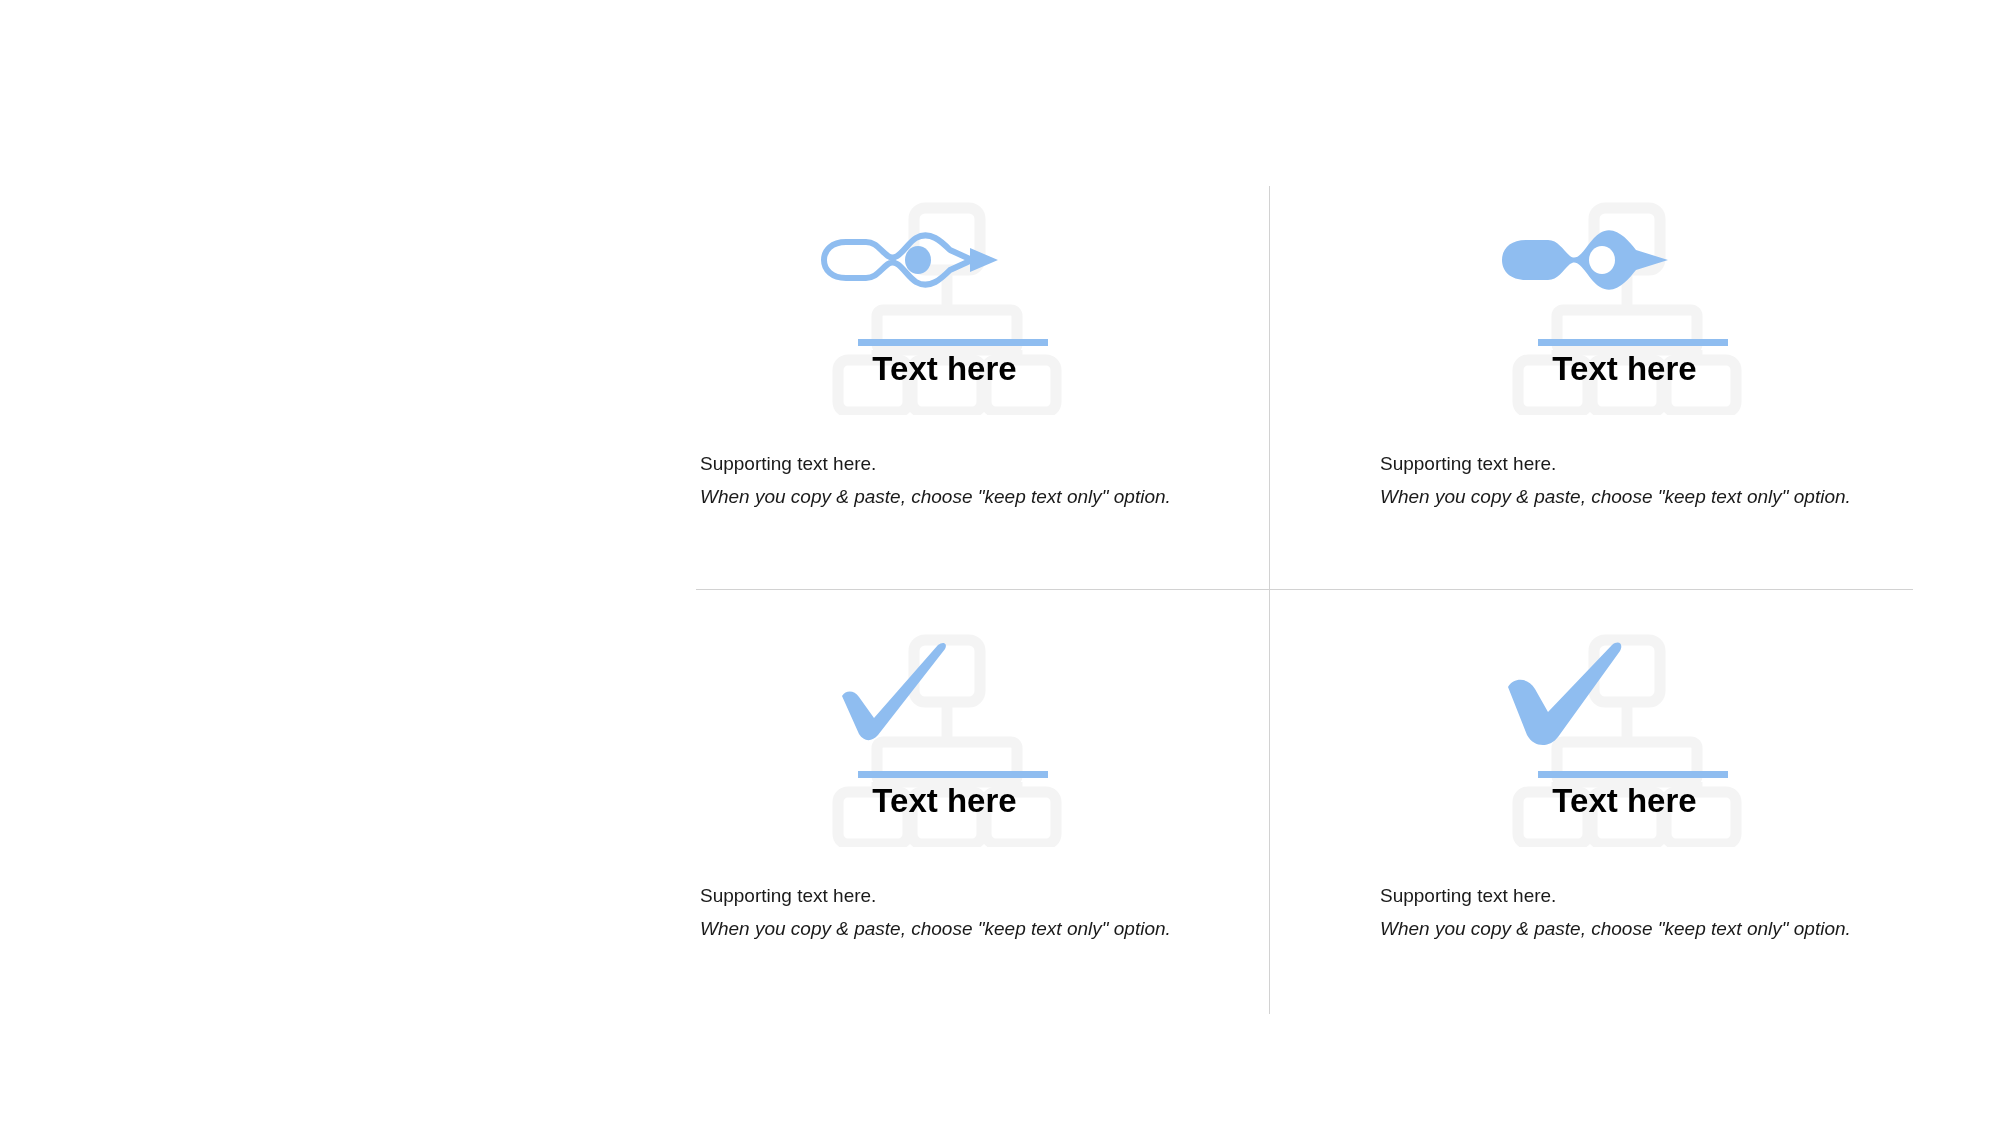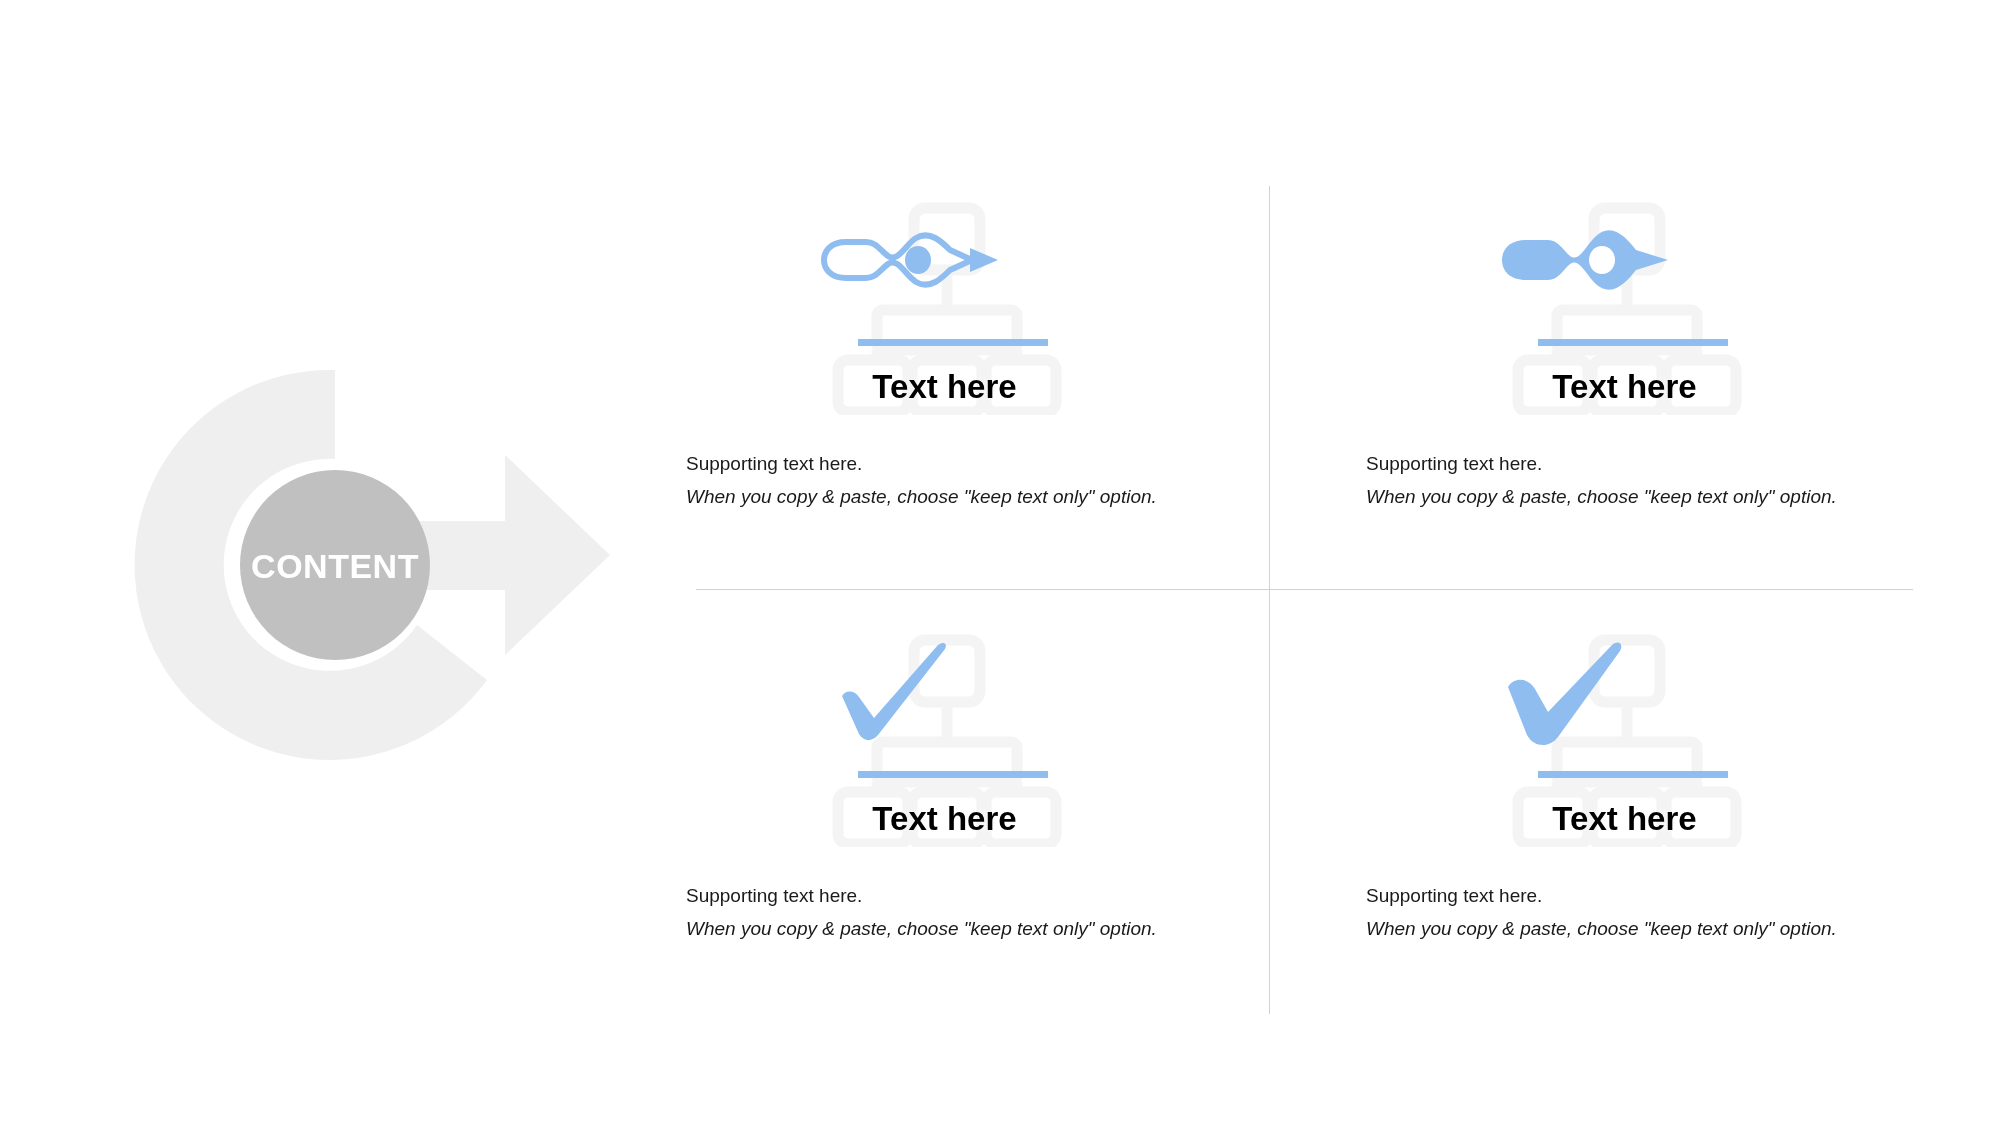--- a/index.html
+++ b/index.html
@@ -88,66 +88,44 @@
   }
   .icon-block svg {
     display: block;
     width: 290px;
     height: 215px;
   }
 
   .heading {
     position: absolute;
     left: 0;
-    top: 168px;
+    top: 150px;
     width: 545px;
     text-align: center;
     font-size: 33px;
     font-weight: bold;
     color: #000000;
     white-space: nowrap;
   }
 
   .body-line {
     position: absolute;
-    left: 14px;
+    left: 28px;
     font-size: 19px;
     color: #1a1a1a;
     white-space: nowrap;
   }
   .body-line-1 { top: 253px; }
   .body-line-2 { top: 286px; font-style: italic; }
 </style>
 </head>
 <body>
 
 <div id="stage">
 
-  <div id="cycle-graphic">
-    <svg viewBox="0 0 540 480" xmlns="http://www.w3.org/2000/svg">
-
-      <path d="M 240 45
-               A 195 195 0 1 0 392 355
-               L 322 300
-               A 106 106 0 1 1 240 134
-               Z" fill="#efefef"></path>
-
-      <path d="M 330 196
-               L 435 196
-               L 435 130
-               L 540 230
-               L 435 330
-               L 435 265
-               L 330 265
-               Z" fill="#efefef" transform="translate(-25,0)"></path>
-
-      <circle cx="240" cy="240" r="95" fill="#c0c0c0"></circle>
-    </svg>
-    <div id="content-circle-label" style="position:absolute;left:145px;top:222px;width:190px;">CONTENT</div>
-  </div>
 
   <div class="divider-v"></div>
   <div class="divider-h"></div>
 
   <div class="quadrant q-tl">
     <div class="icon-block">
       <svg viewBox="0 0 290 215" xmlns="http://www.w3.org/2000/svg">
         <g fill="none" stroke="#f4f4f4" stroke-width="11">
           <rect x="112" y="8" width="66" height="62" rx="11"></rect>
           <line x1="145" y1="70" x2="145" y2="110"></line>

